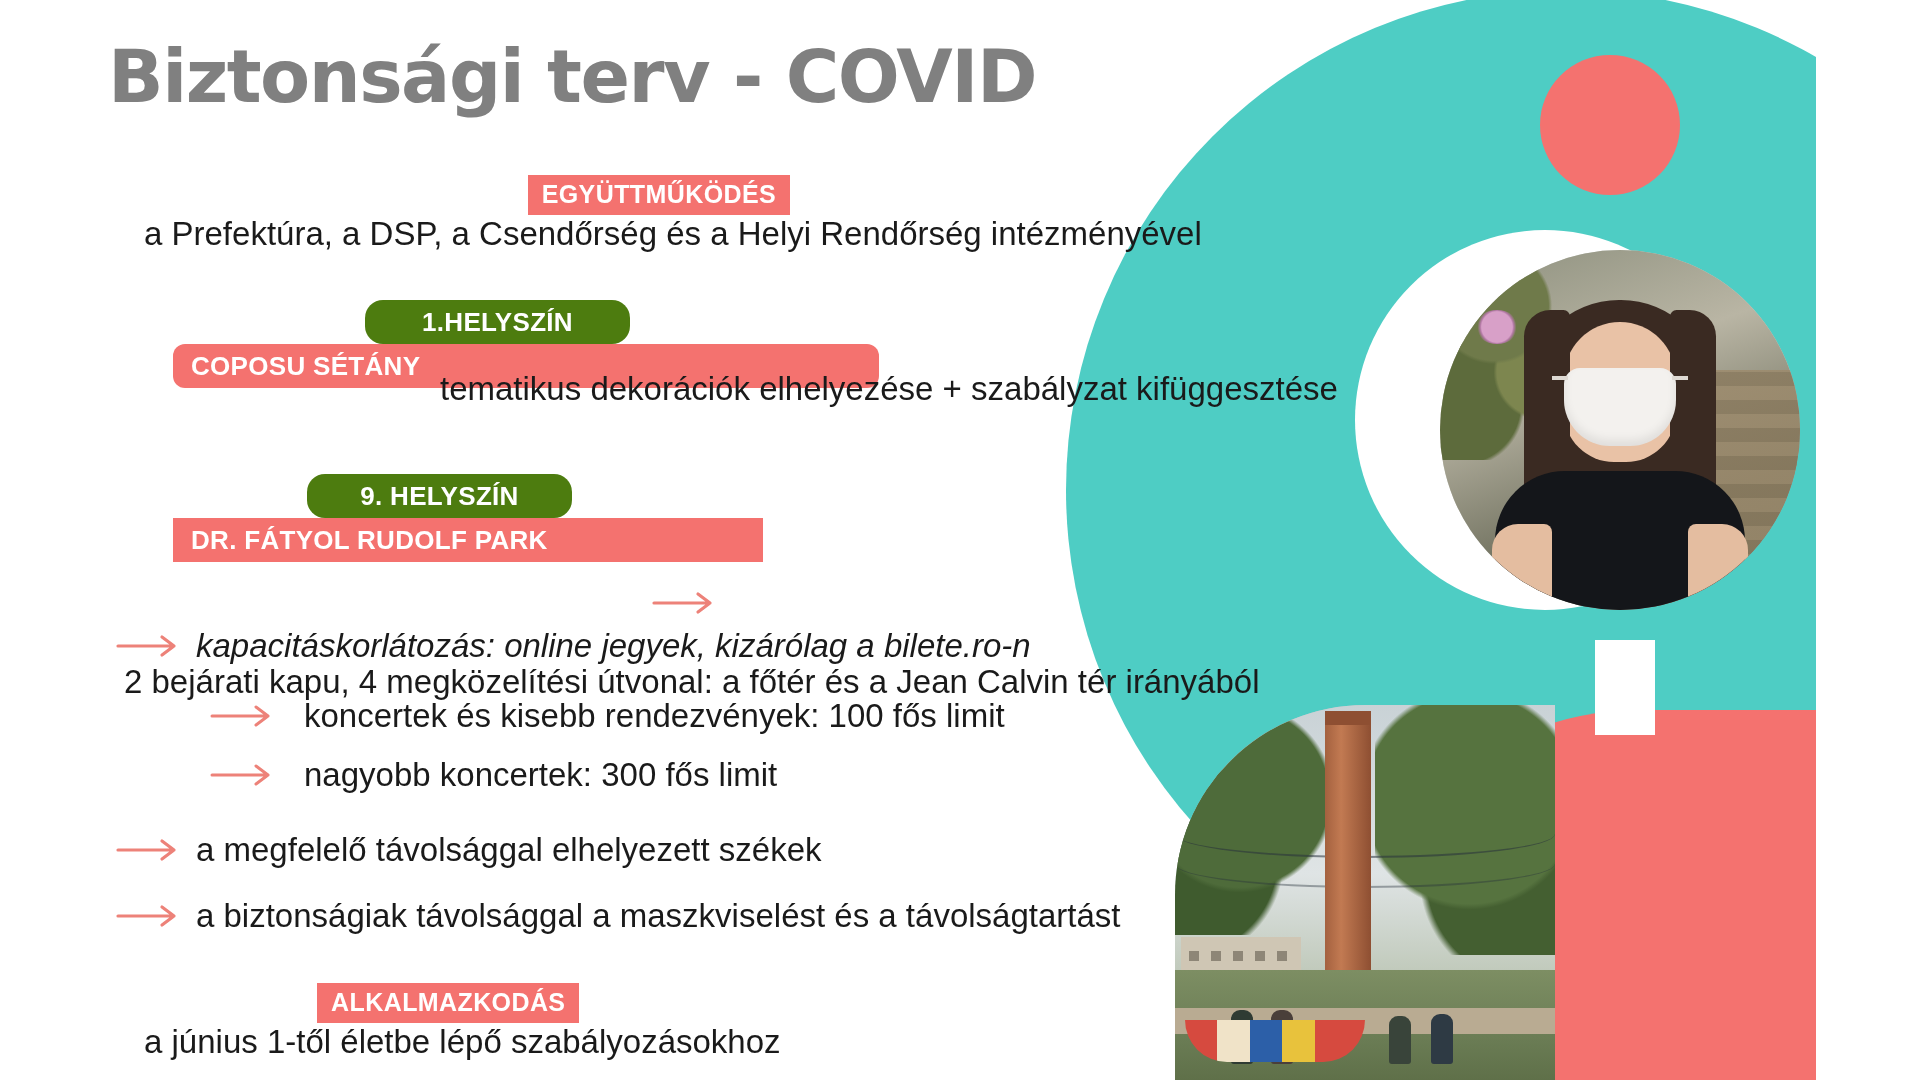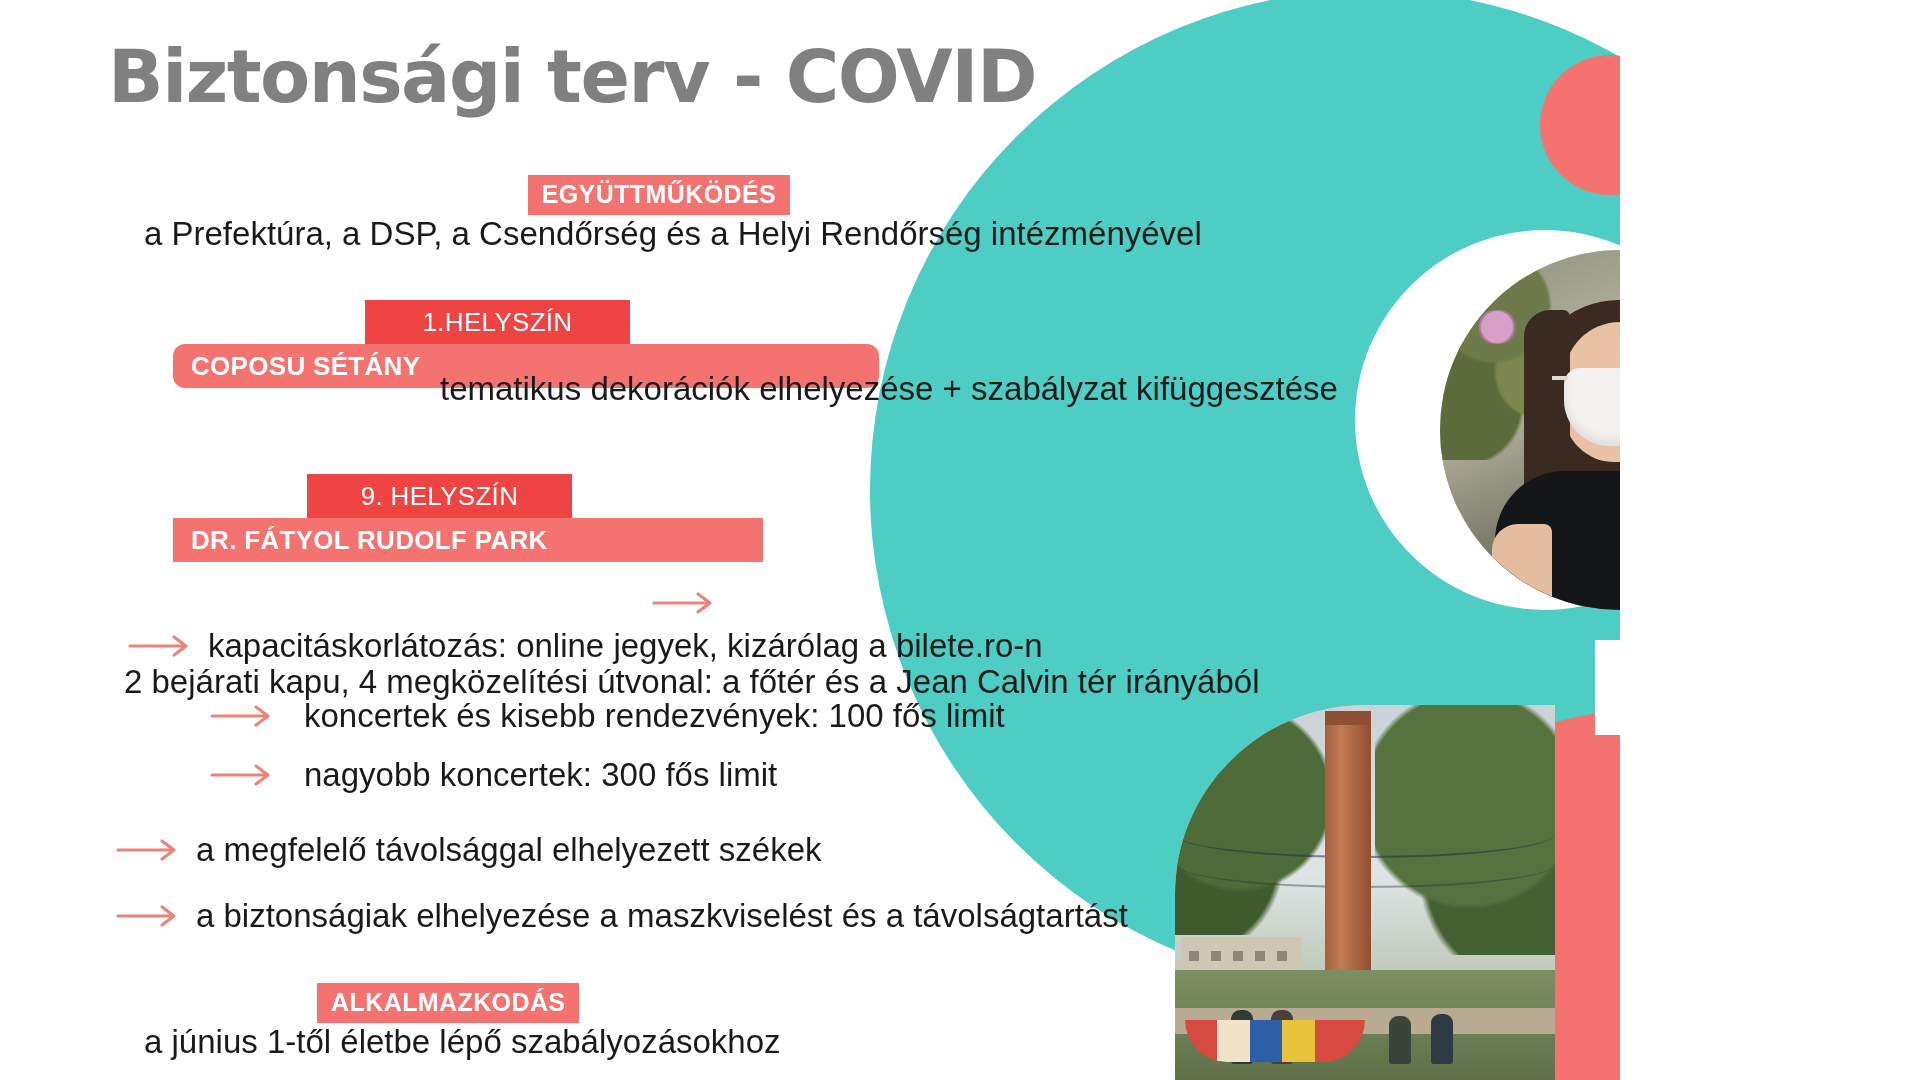--- a/index.html
+++ b/index.html
@@ -8,21 +8,21 @@
     background: #ffffff;
   }
   body {
     font-family: "Liberation Sans", sans-serif;
     width: 1920px;
     height: 1080px;
     overflow: hidden;
   }
   #slide {
     position: relative;
-    width: 1620px;
+    width: 1816px;
     height: 1080px;
     background: #ffffff;
     overflow: hidden;
   }
 
   
   .deco { position: absolute; }
 
   
   #teal-big-circle {
@@ -247,31 +247,32 @@
     font-weight: 700;
     font-size: 26px;
     padding-left: 18px;
     letter-spacing: .3px;
     white-space: nowrap;
   }
   .tag-box.w1 { width: 688px; border-radius: 12px; }
   .tag-box.w2 { width: 572px; }
 
   .tag-teal-box {
-    background: #ef4444;
+    background: #4d7c0f;
     height: 44px;
     display: flex;
     align-items: center;
     justify-content: center;
     color: #fff;
-    font-weight: 400;
+    font-weight: 700;
     font-size: 26px;
     width: 265px;
     letter-spacing: .3px;
     white-space: nowrap;
+    border-radius: 18px;
   }
 
   .body-text {
     font-size: 33px;
     color: #1a1a1a;
     font-weight: 400;
     white-space: nowrap;
     font-family: "Liberation Sans", sans-serif;
   }
 
@@ -358,21 +359,21 @@
 
   <div class="bullet" style="left:116px; top:591px;flex-direction:column;">
     <span class="arrow">
       <svg width="72" height="24" viewBox="0 0 72 24">
           <path d="M2 12 H58 M46 3 L58 12 L46 21" fill="none" stroke="#ed8279" stroke-width="3.2" stroke-linecap="round" stroke-linejoin="round"></path>
         </svg>
     </span>
     <span class="body-text">2 bejárati kapu, 4 megközelítési útvonal: a főtér és a Jean Calvin tér irányából</span>
   </div>
 
-  <div class="bullet" style="left:128px; top:627px;">
+  <div class="bullet" style="left:116px; top:627px;font-style:italic;">
     <span class="arrow">
       <svg width="72" height="24" viewBox="0 0 72 24">
           <path d="M2 12 H58 M46 3 L58 12 L46 21" fill="none" stroke="#ed8279" stroke-width="3.2" stroke-linecap="round" stroke-linejoin="round"></path>
         </svg>
     </span>
     <span class="body-text">kapacitáskorlátozás: online jegyek, kizárólag a bilete.ro-n</span>
   </div>
 
   <div class="bullet indent" style="left:210px; top:697px;">
     <span class="arrow">
@@ -400,21 +401,21 @@
     </span>
     <span class="body-text">a megfelelő távolsággal elhelyezett székek</span>
   </div>
 
   <div class="bullet" style="left:116px; top:897px;">
     <span class="arrow">
       <svg width="72" height="24" viewBox="0 0 72 24">
           <path d="M2 12 H58 M46 3 L58 12 L46 21" fill="none" stroke="#ed8279" stroke-width="3.2" stroke-linecap="round" stroke-linejoin="round"></path>
         </svg>
     </span>
-    <span class="body-text">a biztonságiak elhelyezése a maszkviselést és a távolságtartást</span>
+    <span class="body-text">a biztonságiak távolsággal a maszkviselést és a távolságtartást</span>
   </div>
 
   <div class="row" style="left:116px; top:983px;">
     <span class="tag coral">ALKALMAZKODÁS</span>
     <span class="body-text" style="margin-left:28px;">a június 1-től életbe lépő szabályozásokhoz</span>
   </div>
 
 </div>
 
 </body></html>

